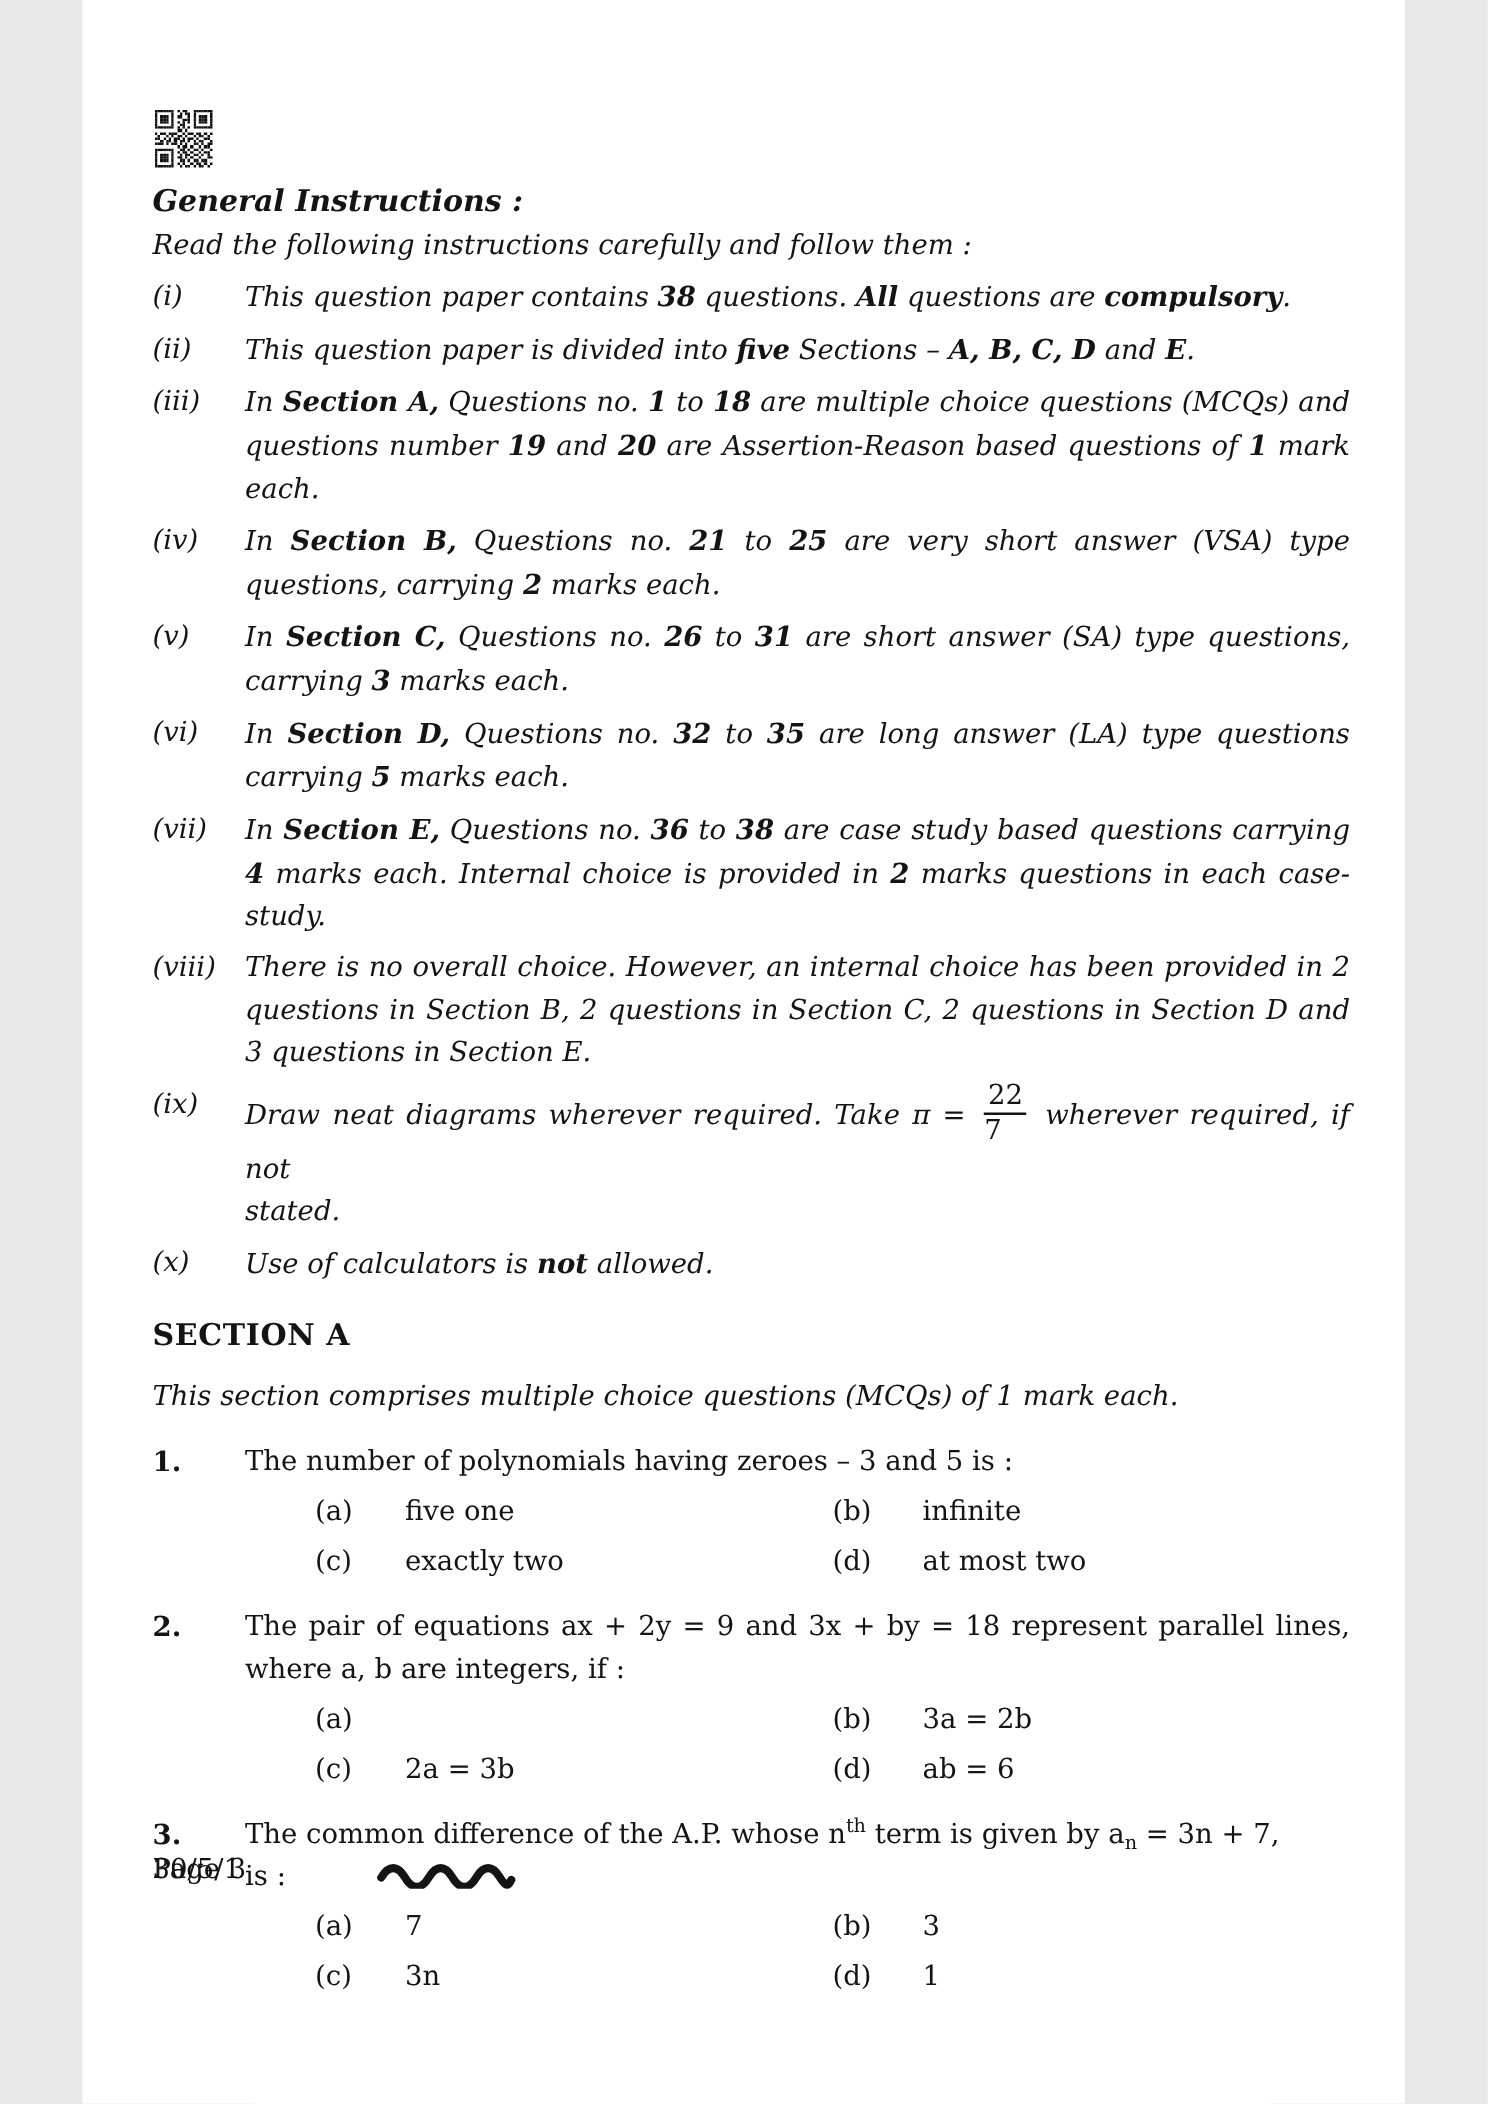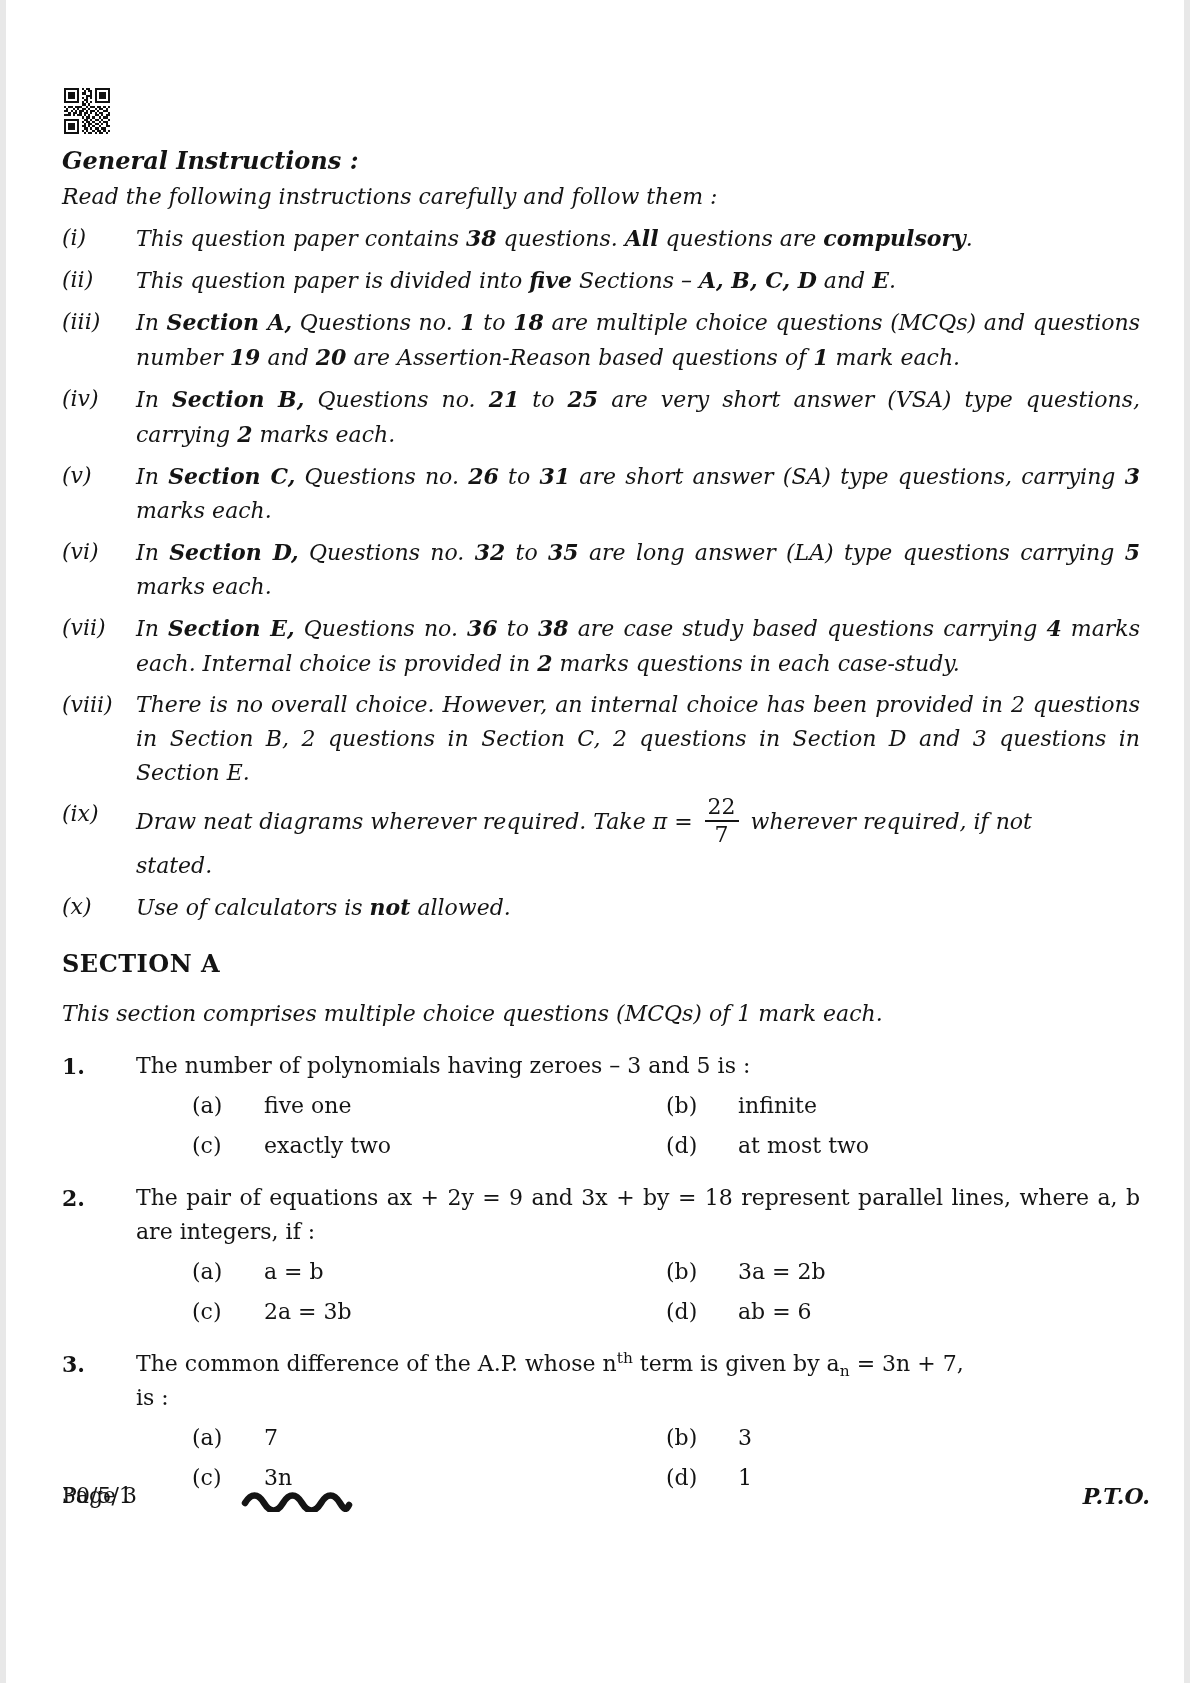--- a/index.html
+++ b/index.html
@@ -1,36 +1,36 @@
 <!DOCTYPE html>
 <html><head>
 <meta charset="utf-8">
 <style>
   html,body{margin:0;padding:0;background:#e8e8e8;}
   .page{
-    width:1178px;height:1683px;position:relative;background:#ffffff;
+    width:1058px;height:1683px;position:relative;background:#ffffff;
     font-family:"DejaVu Serif","Liberation Serif",serif;color:#141414;
     overflow:hidden;margin:0 auto;
   }
   .content{padding:88px 44px 0 56px;}
   
   .qr{width:46px;height:46px;margin:0 0 10px 2px;}
   .qr-row{display:flex;}
   .qr-cell{width:2.2px;height:2.2px;background:#fff;}
   .qr-cell.on{background:#111;}
   
   .gi-title{font-weight:bold;font-style:italic;font-size:24px;line-height:34px;margin:2px 0 2px 0;}
   .gi-sub{font-style:italic;font-size:22px;line-height:34px;margin-bottom:4px;}
   
   .ins{display:flex;font-style:italic;font-size:22px;line-height:34px;margin-top:7px;}
   .ins-num{width:74px;flex:0 0 74px;}
   .ins-text{flex:1;text-align:justify;}
   .ins-text b{font-weight:bold;}
   
-  .frac{display:inline-block;vertical-align:middle;text-align:center;font-style:normal;line-height:1.1;margin:0 5px;transform:translateY(-2px);}
+  .frac{display:inline-block;vertical-align:middle;font-style:normal;line-height:1.1;margin:0 5px;transform:translateY(-2px);}
   .frac .num{display:block;border-bottom:2px solid #141414;padding:0 3px 1px 3px;}
   .frac .den{display:block;padding-top:1px;}
   
   .sec-heading{text-align:left;font-weight:bold;font-size:24px;line-height:30px;margin:24px 0 18px 0;letter-spacing:0.5px;}
   .sec-note{font-style:italic;font-size:22px;line-height:34px;}
   
   .q{display:flex;font-size:22px;line-height:34px;margin-top:18px;}
   .q-num{width:74px;flex:0 0 74px;font-weight:bold;}
   .q-text{flex:1;text-align:justify;}
   sup{font-size:70%;line-height:0;}
@@ -610,21 +610,20 @@
       </div>
     </div>
 
     <div class="q">
       <div class="q-num">2.</div>
       <div class="q-text">The pair of equations ax + 2y = 9 and 3x + by = 18 represent parallel lines, where a, b are integers, if :</div>
     </div>
     <div class="options">
       <div class="opt">
         <div class="opt-label">(a)</div>
-        <div class="opt-text">a = b</div>
       </div>
       <div class="opt">
         <div class="opt-label">(b)</div>
         <div class="opt-text">3a = 2b</div>
       </div>
       <div class="opt">
         <div class="opt-label">(c)</div>
         <div class="opt-text">2a = 3b</div>
       </div>
       <div class="opt">

